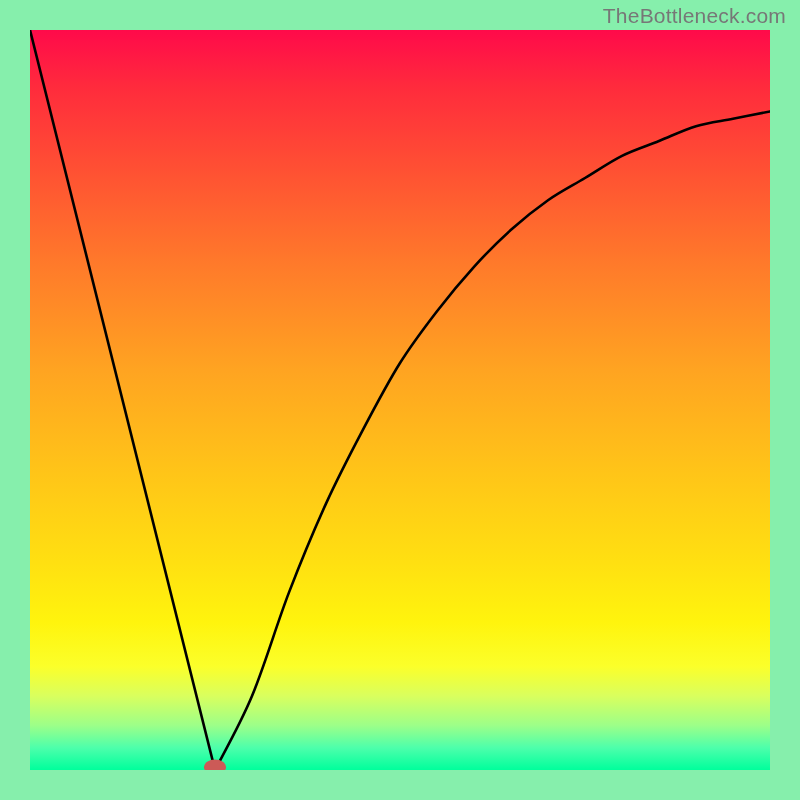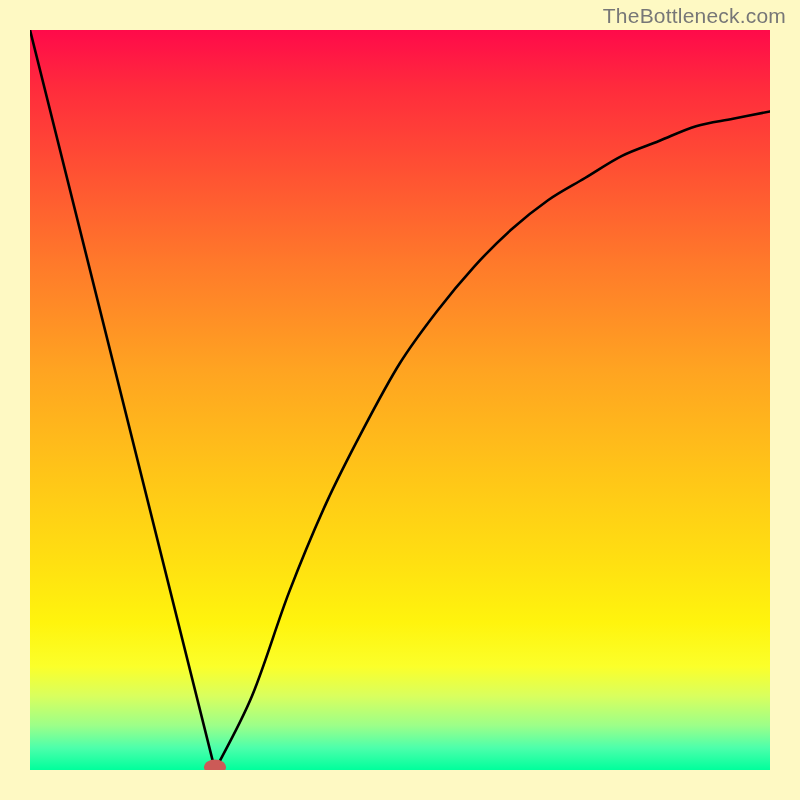--- a/index.html
+++ b/index.html
@@ -8,21 +8,21 @@
     width: 800px;
     height: 800px;
     overflow: hidden;
     background: #000;
     font-family: Arial, Helvetica, sans-serif;
   }
   .frame {
     position: relative;
     width: 800px;
     height: 800px;
-    background: #fef9c3;
+    background: #86efac;
   }
   .watermark {
     position: absolute;
     top: 4px;
     right: 14px;
     color: #777;
     font-size: 21px;
     font-weight: 400;
     letter-spacing: 0.2px;
     z-index: 5;

